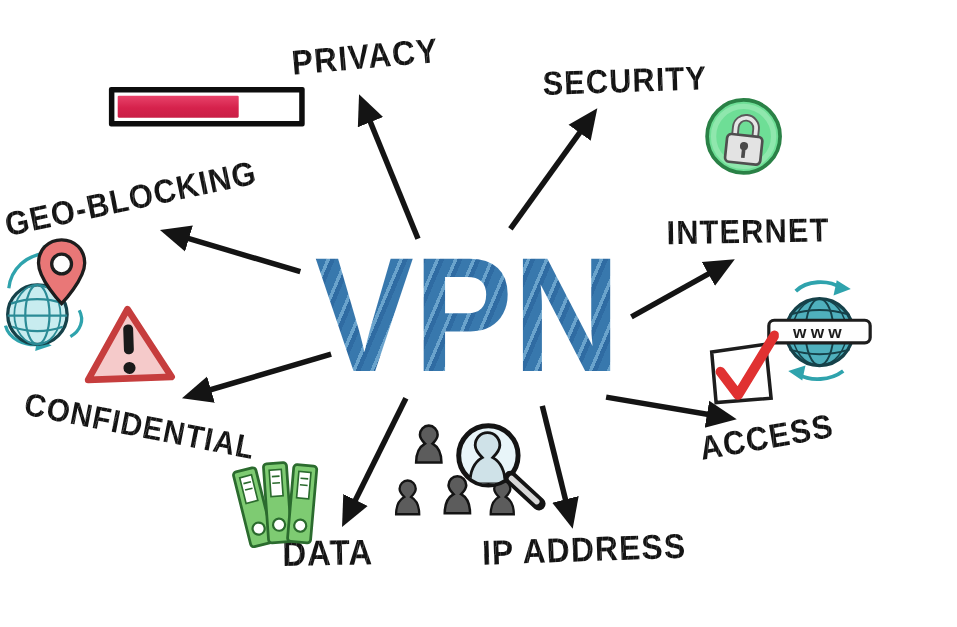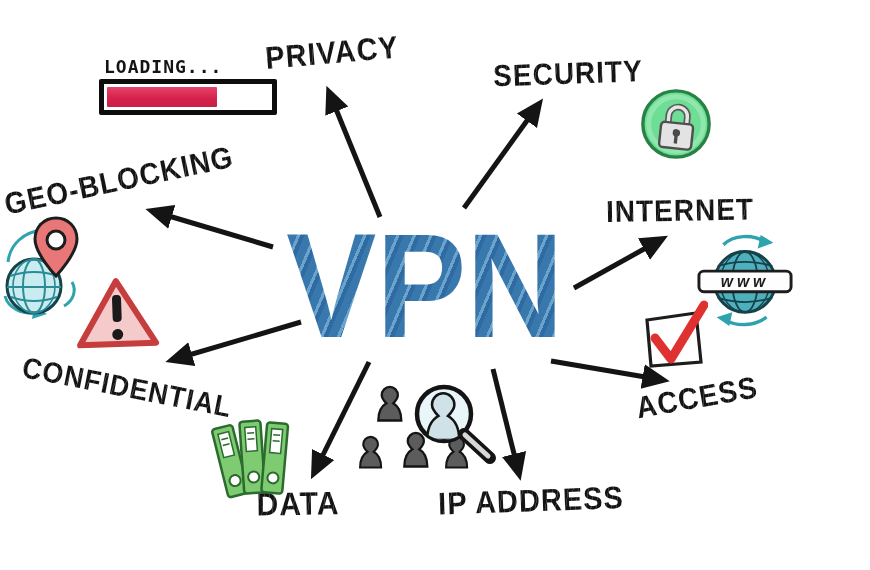--- a/index.html
+++ b/index.html
@@ -63,40 +63,39 @@
 
   <div class="stamp" style="left:332px;top:53px;font-size:29px;transform:translate(-50%,-50%) rotate(-5deg) scaleY(1.08);">PRIVACY</div>
   <div class="stamp" style="left:568px;top:74px;font-size:28px;transform:translate(-50%,-50%) rotate(-2deg) scaleY(1.08);">SECURITY</div>
   <div class="stamp" style="left:119px;top:181px;font-size:28px;transform:translate(-50%,-50%) rotate(-12deg) scaleY(1.08);">GEO-BLOCKING</div>
   <div class="stamp" style="left:680px;top:211px;font-size:28px;transform:translate(-50%,-50%) rotate(-1deg) scaleY(1.08);">INTERNET</div>
   <div class="stamp" style="left:127px;top:388px;font-size:27px;transform:translate(-50%,-50%) rotate(11deg) scaleY(1.08);">CONFIDENTIAL</div>
   <div class="stamp" style="left:697px;top:398px;font-size:28px;transform:translate(-50%,-50%) rotate(-10deg) scaleY(1.08);">ACCESS</div>
   <div class="stamp" style="left:298px;top:504px;font-size:30px;transform:translate(-50%,-50%) rotate(-1deg) scaleY(1.08);">DATA</div>
   <div class="stamp" style="left:531px;top:501px;font-size:29px;transform:translate(-50%,-50%) rotate(-2deg) scaleY(1.08);">IP ADDRESS</div>
 
-  <div class="loading-text">LOADING...</div>
   <div class="load-bar">
     <div class="load-fill" style="width:68%"></div>
   </div>
 
   <div class="icon" style="left:637px;top:85px;width:78px;height:78px;">
     <svg viewBox="0 0 80 80" width="78" height="78">
       <circle cx="40" cy="40" r="34" fill="#6ede96" stroke="#2a8146" stroke-width="3.5"></circle>
       <circle cx="40" cy="40" r="28" fill="none" stroke="#8fe7ad" stroke-width="5"></circle>
       <g transform="rotate(6 40 48)">
         <path d="M31,41 v-9 a9.5,9.5 0 0 1 19,0 v9" fill="none" stroke="#5a5a5a" stroke-width="7"></path>
         <path d="M31,41 v-9 a9.5,9.5 0 0 1 19,0 v9" fill="none" stroke="#e6e6e6" stroke-width="3.5"></path>
         <rect x="24" y="39" width="33" height="26" rx="4" fill="#e3e3e3" stroke="#4f4f4f" stroke-width="2.5"></rect>
         <circle cx="40.5" cy="49" r="3.8" fill="#4a4a4a"></circle>
         <rect x="38.8" y="51" width="3.4" height="9" fill="#4a4a4a"></rect>
       </g>
     </svg>
   </div>
 
-  <div class="icon" style="left:696px;top:229px;width:98px;height:98px;font-style:italic;">
+  <div class="icon" style="left:696px;top:249px;width:98px;height:98px;">
     <svg viewBox="0 0 100 100" width="98" height="98">
       <path d="M28,16 C38,6 58,5 70,13" fill="none" stroke="#2fa3ad" stroke-width="3.5"></path>
       <polygon points="66,6 79,14 63,20" fill="#2fa3ad"></polygon>
       <circle cx="50" cy="54" r="31" fill="#4fb0bd" stroke="#16424a" stroke-width="3"></circle>
       <ellipse cx="50" cy="54" rx="13" ry="31" fill="none" stroke="#16424a" stroke-width="1.8"></ellipse>
       <ellipse cx="50" cy="54" rx="25" ry="31" fill="none" stroke="#16424a" stroke-width="1.4"></ellipse>
       <path d="M22,38 Q50,29 78,38" fill="none" stroke="#16424a" stroke-width="1.8"></path>
       <path d="M22,70 Q50,79 78,70" fill="none" stroke="#16424a" stroke-width="1.8"></path>
       <rect x="3" y="43" width="94" height="21" rx="5" fill="#fefefe" stroke="#1d1d1d" stroke-width="3"></rect>
       <text x="50" y="59.5" text-anchor="middle" font-family="Liberation Sans, sans-serif" font-size="16" font-weight="bold" letter-spacing="4" fill="#1d1d1d">www</text>

